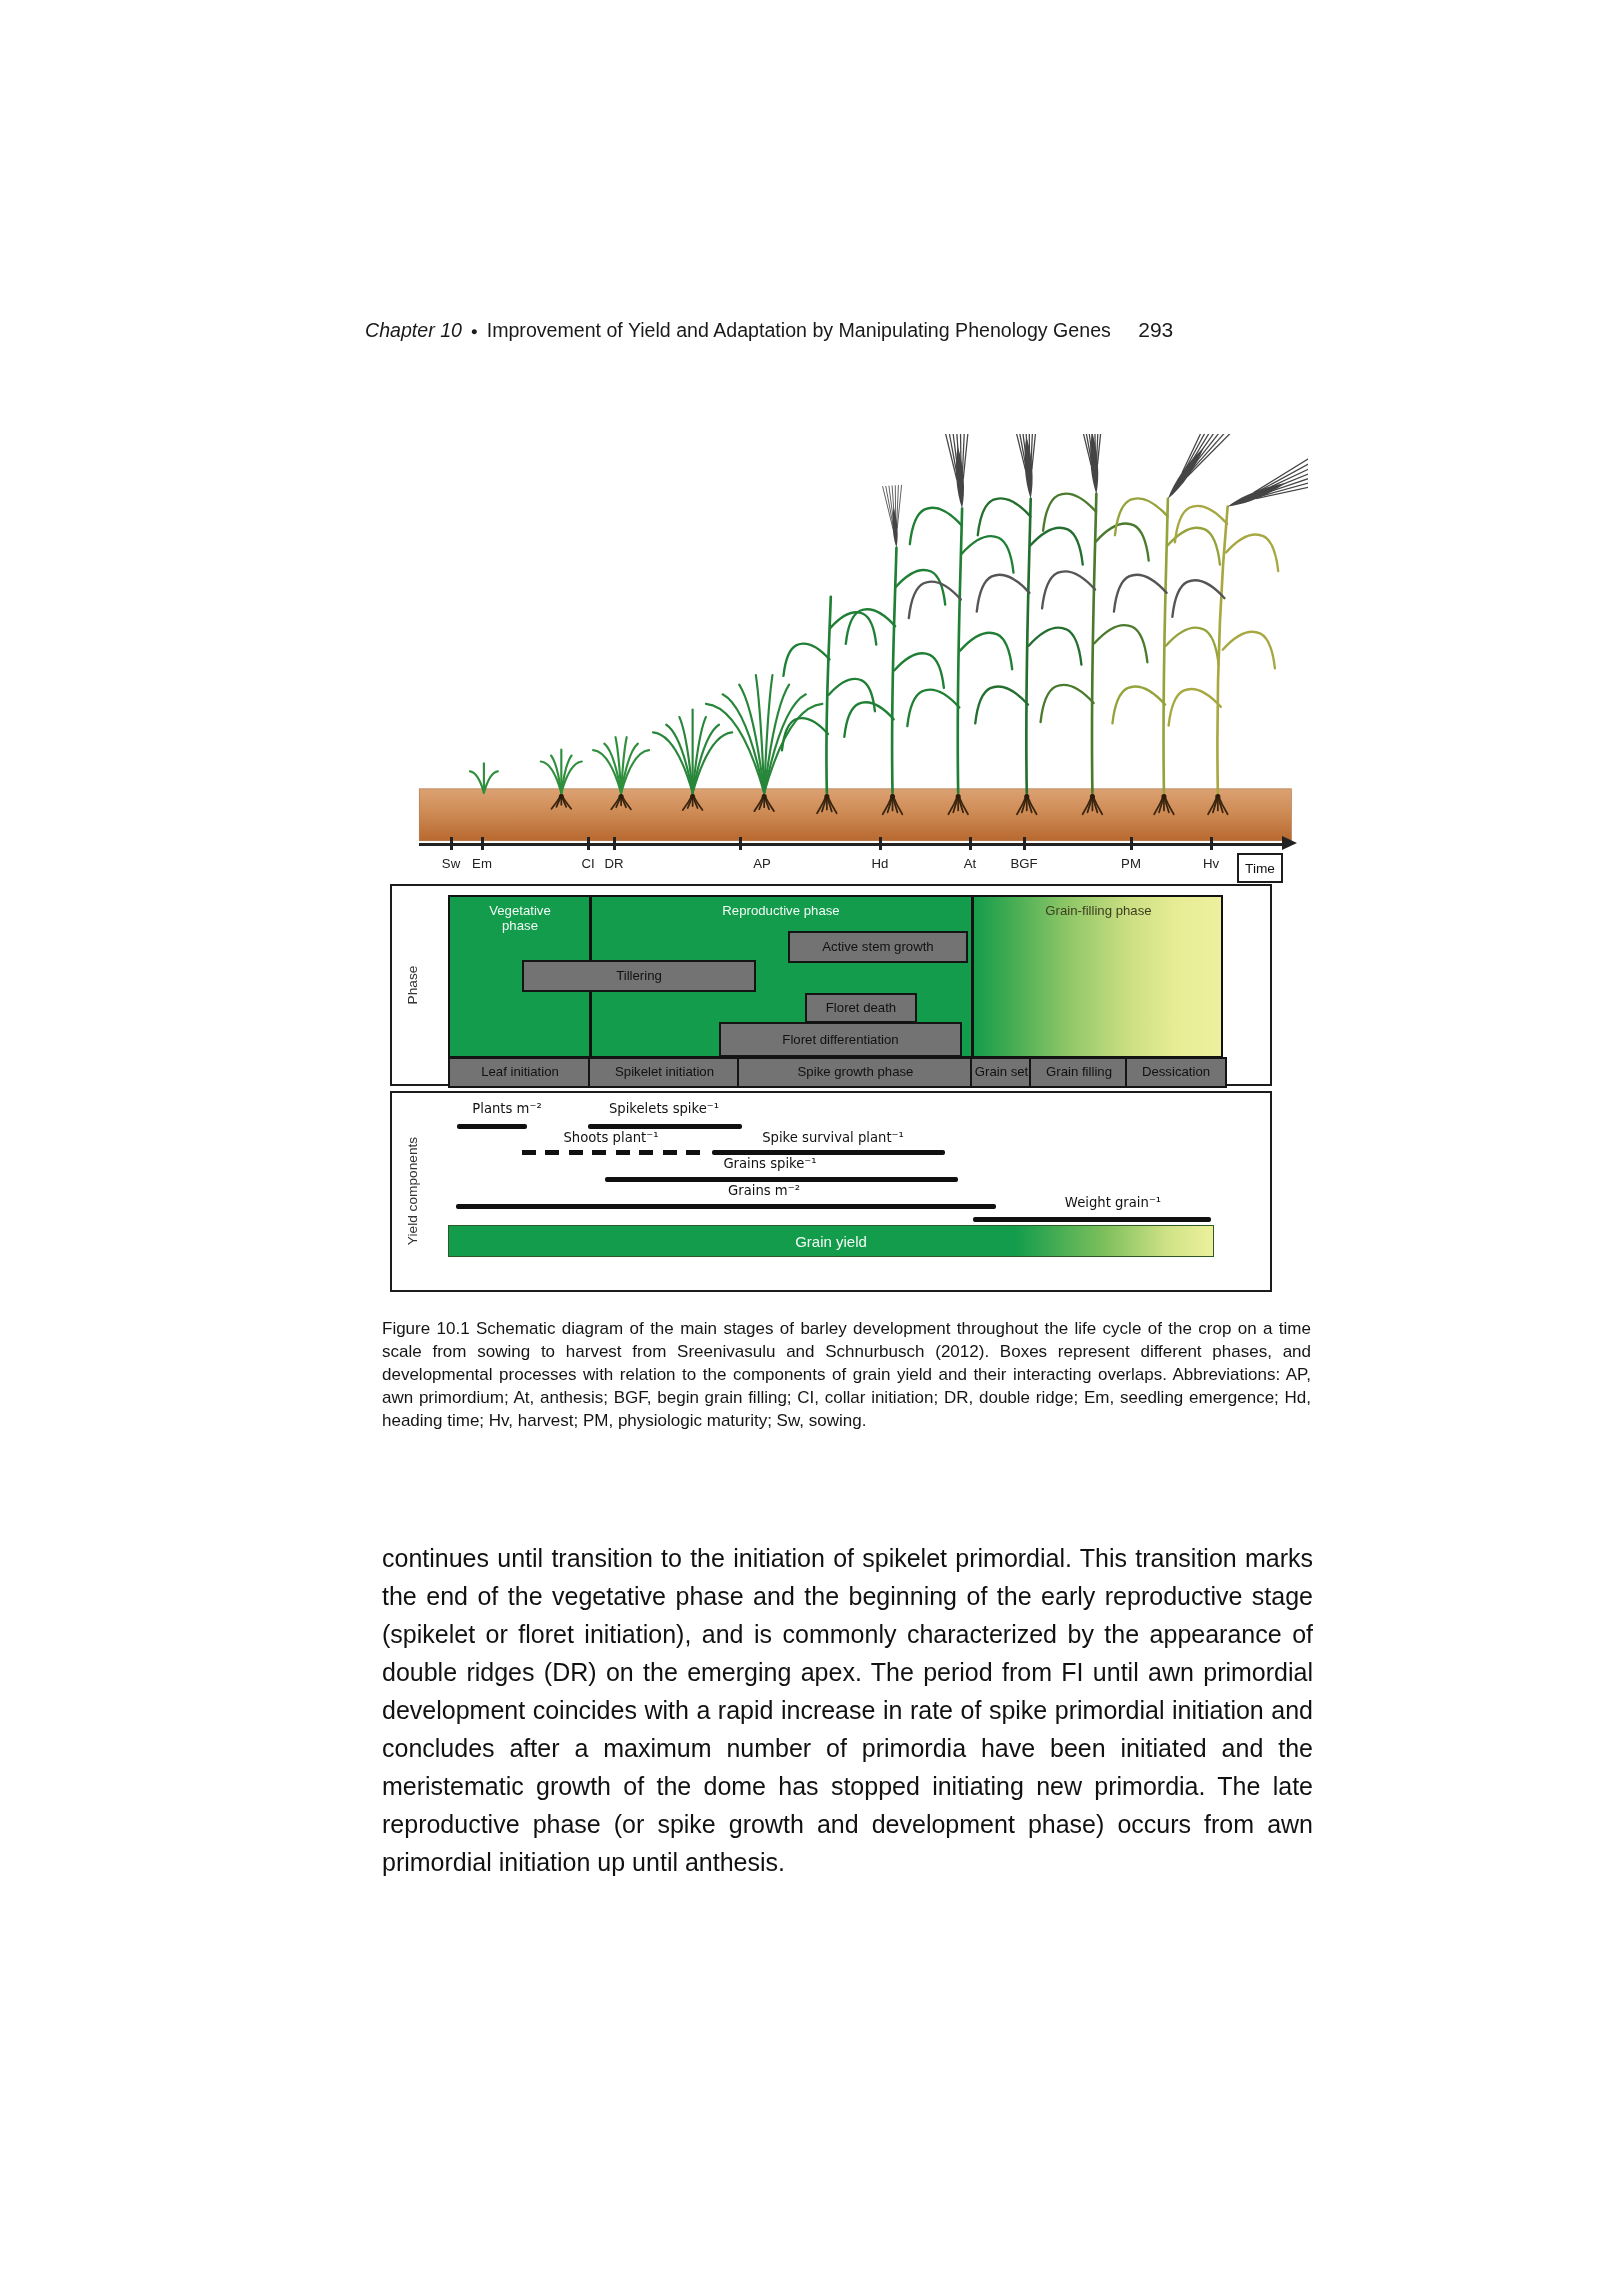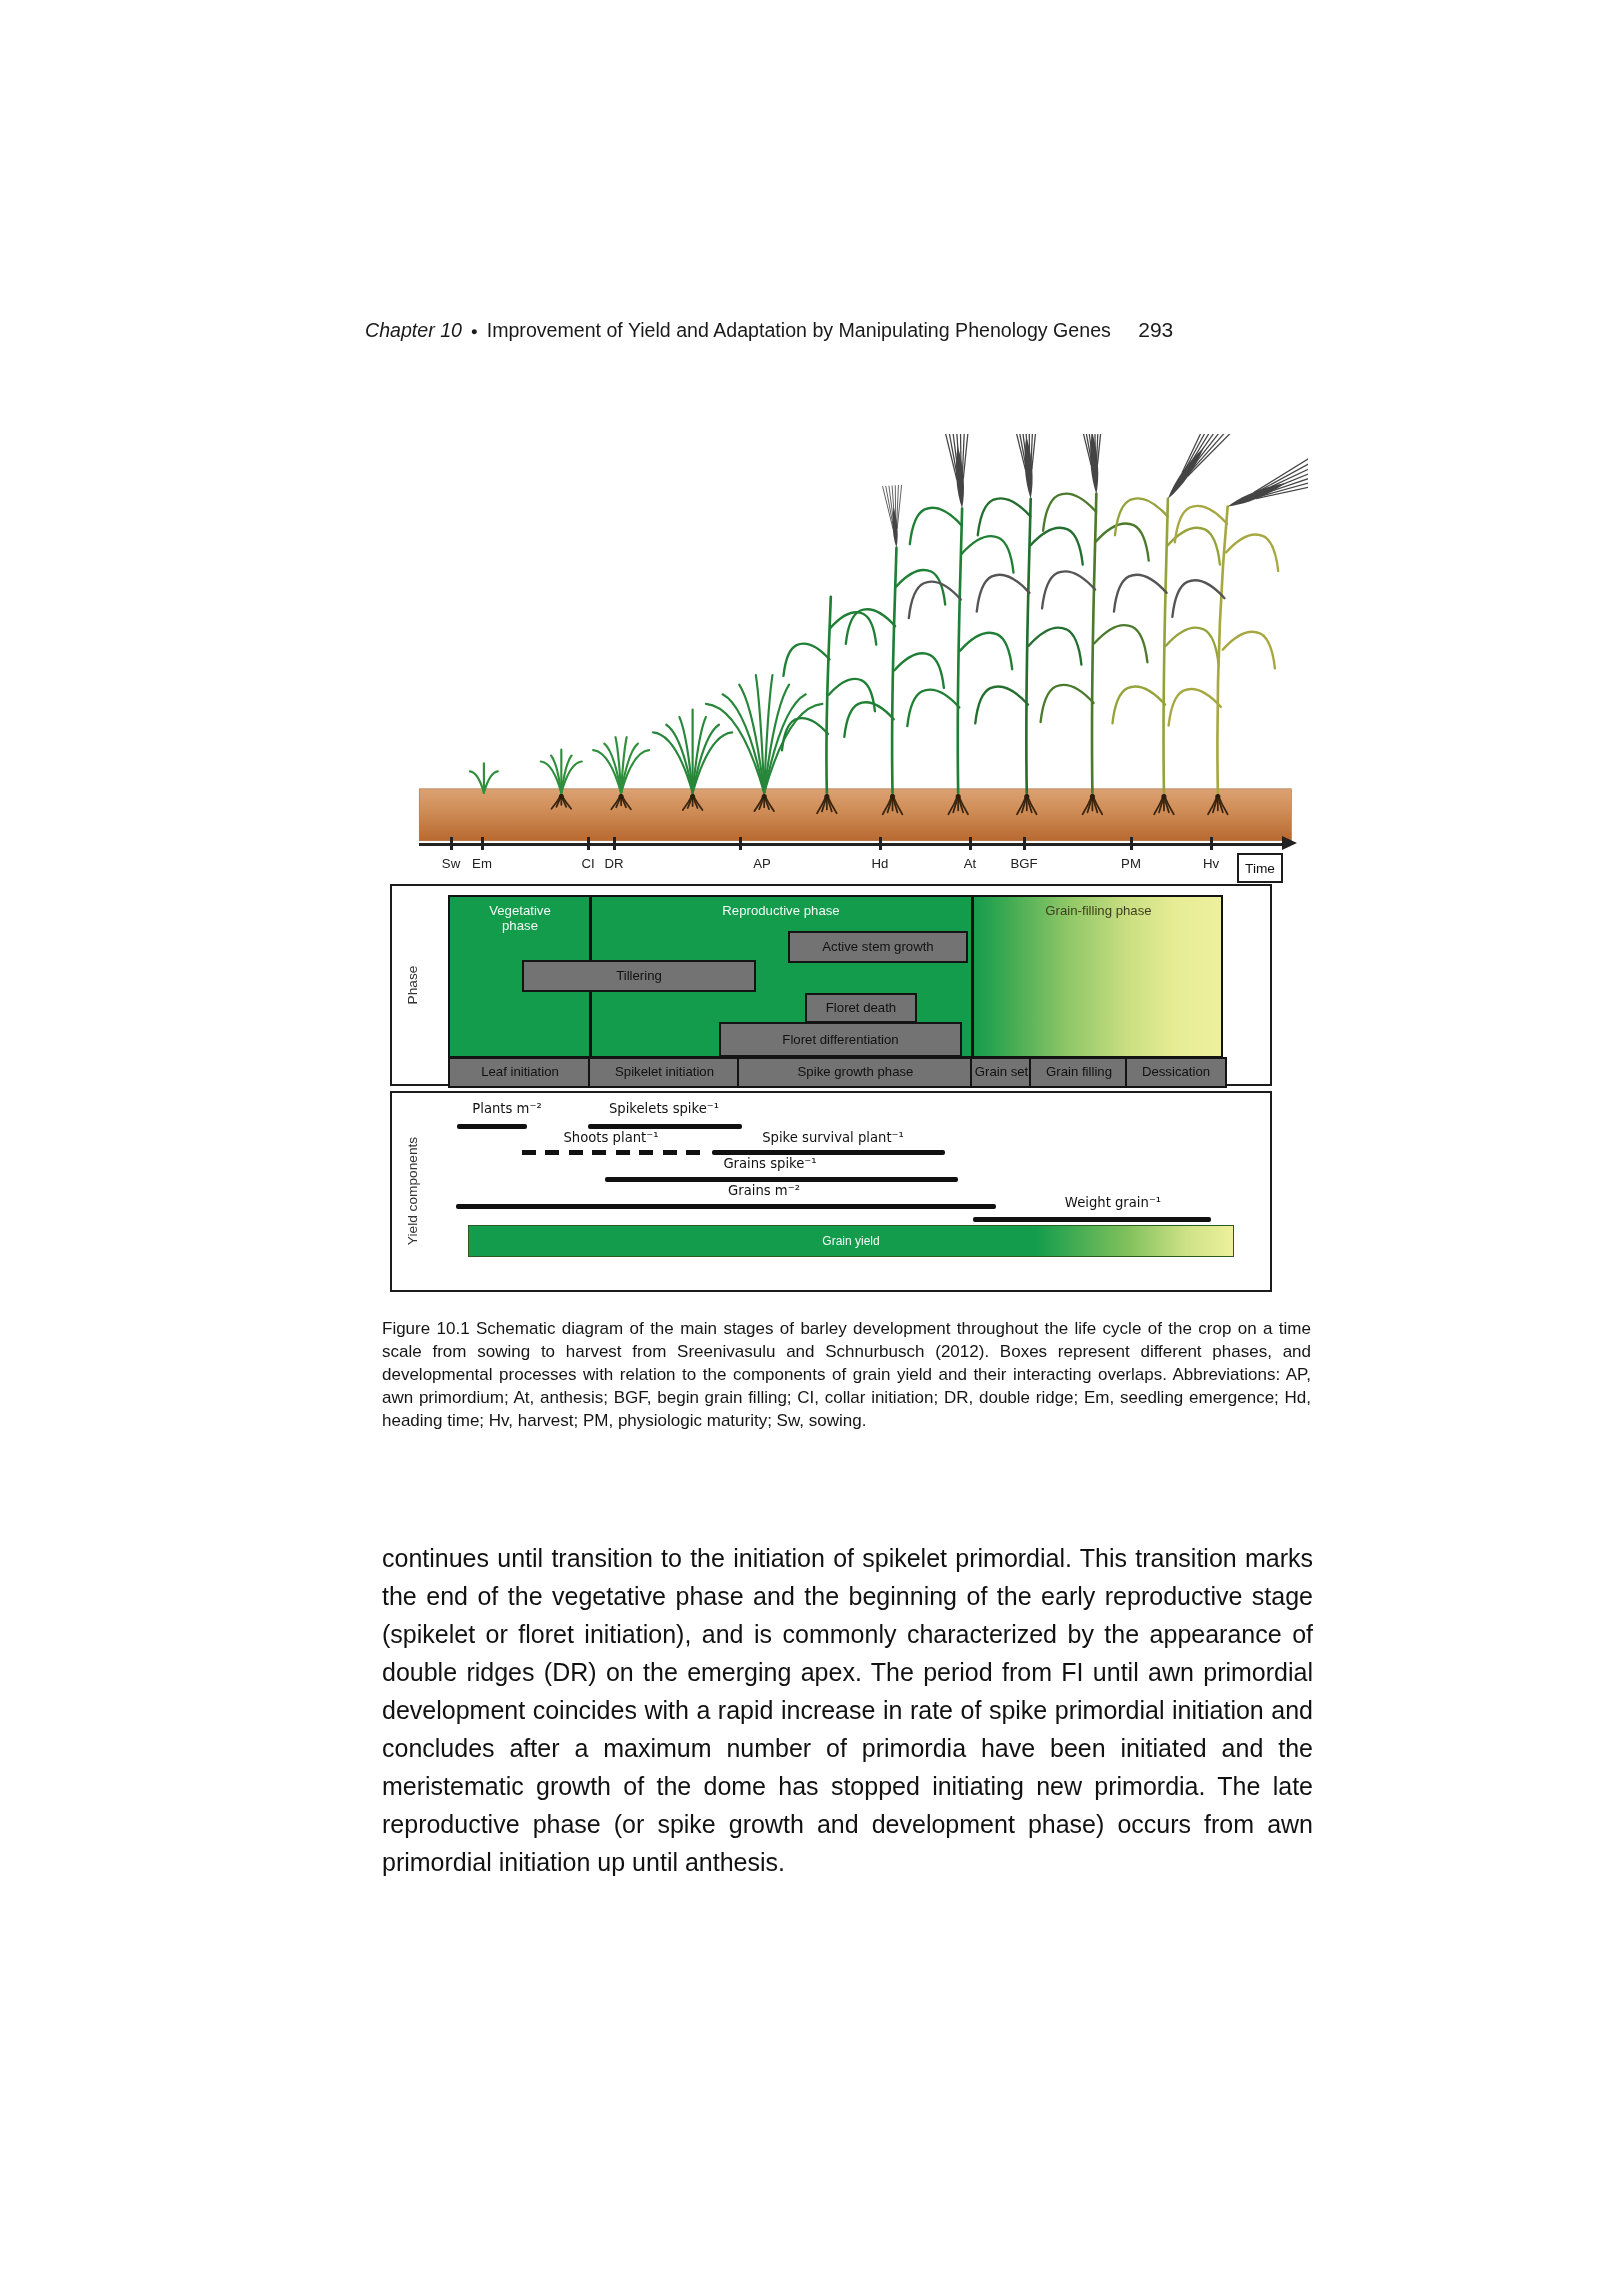--- a/index.html
+++ b/index.html
@@ -32,21 +32,21 @@
              border-top:7.8px solid transparent;border-bottom:7.8px solid transparent;}
   .timebox{position:absolute;border:2px solid #1c1c1c;background:#fff;display:flex;
            align-items:center;justify-content:center;font-size:13.7px;color:#111;box-sizing:border-box;}
   .vlabel{position:absolute;font-size:13.7px;color:#333;white-space:nowrap;
           transform:translate(-50%,-50%) rotate(-90deg);}
   .ylabel{position:absolute;transform:translateX(-50%);font-size:13.2px;color:#111;
           white-space:nowrap;font-family:"DejaVu Sans","Liberation Sans",sans-serif;}
   .bar{position:absolute;height:4.9px;background:#101010;border-radius:2px;}
   .bar.dashed{background:repeating-linear-gradient(90deg,#101010 0 13.7px,transparent 13.7px 23.5px);border-radius:0;}
   .grainyield{position:absolute;display:flex;align-items:center;justify-content:center;
-              font-size:12px;color:rgba(255,255,255,.96);border:1.5px solid #2c5a22;box-sizing:border-box;margin-left:20px;}
+              font-size:15px;color:rgba(255,255,255,.96);border:1.5px solid #2c5a22;box-sizing:border-box;}
 
   
   .caption{position:absolute;left:382px;top:1317px;width:929px;font-size:17px;
            line-height:23px;text-align:justify;color:#151515;}
   .bodytext{position:absolute;left:382px;top:1539px;width:931px;font-size:25px;
             line-height:38px;text-align:justify;color:#111;}
 </style>
 </head>
 <body>
 

